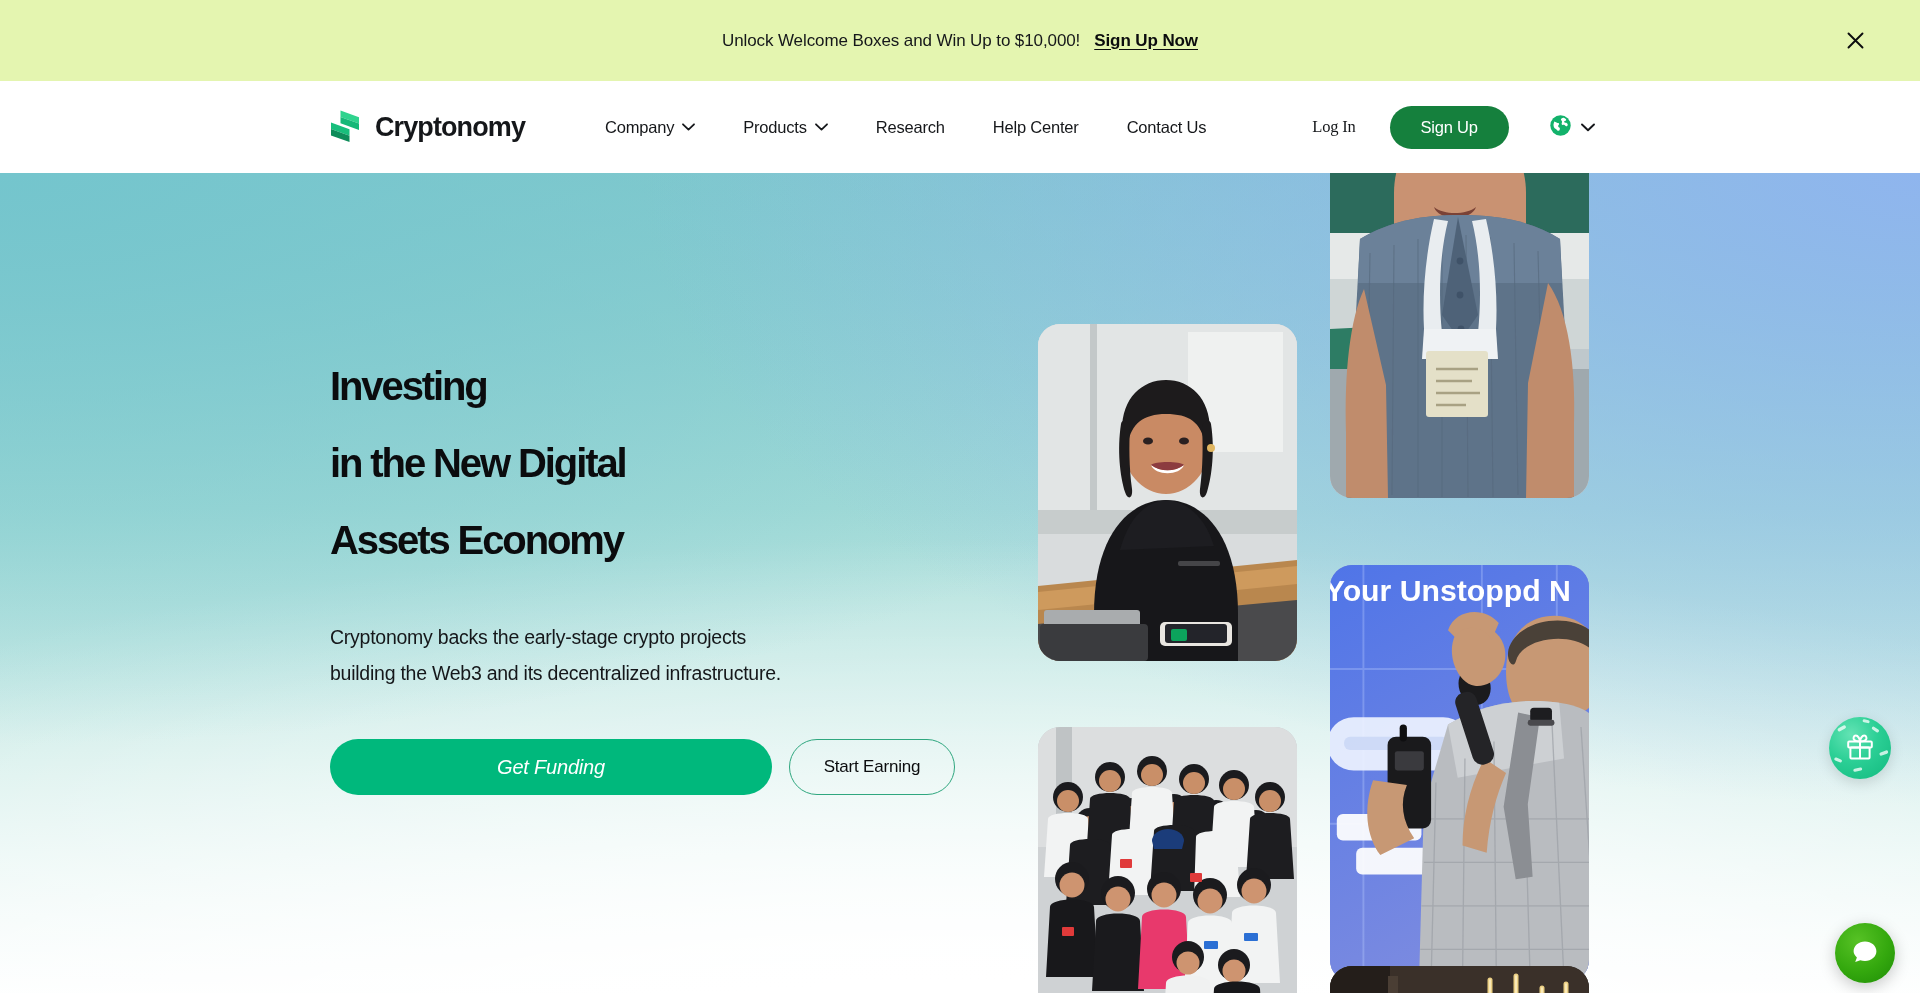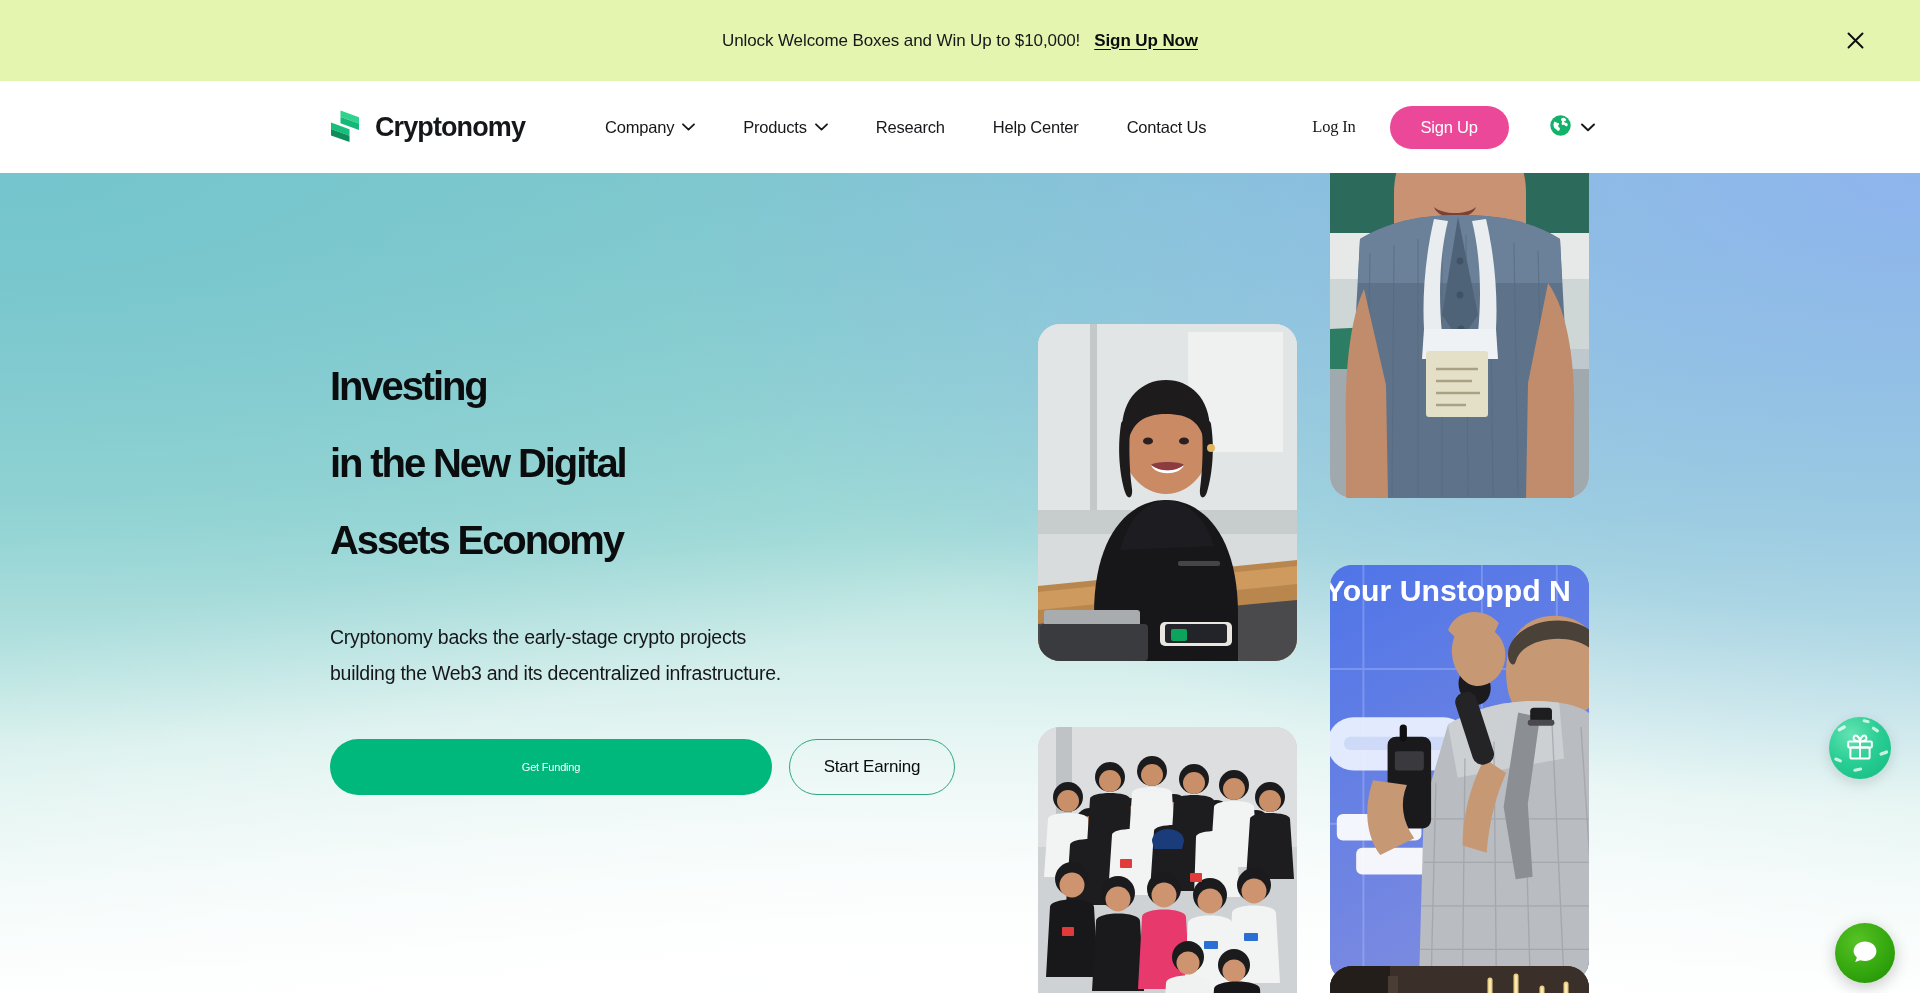--- a/index.html
+++ b/index.html
@@ -101,21 +101,21 @@
   }
   .login-link {
     font-size: 16.5px;
     color: #15171A;
     cursor: pointer;
     padding: 10px 26px;
     letter-spacing: -0.2px;
     font-family: Liberation Serif, serif;
   }
   .signup-btn {
-    background: #ec4899;
+    background: #15803d;
     color: #ffffff;
     font-size: 16.5px;
     font-weight: 500;
     border: none;
     border-radius: 999px;
     padding: 12px 31px;
     cursor: pointer;
     font-family: inherit;
     letter-spacing: -0.2px;
     margin-left: 8px;
@@ -169,25 +169,26 @@
     align-items: center;
     gap: 17px;
   }
   .btn-primary {
     background: #00B87C;
     color: #ffffff;
     border: none;
     border-radius: 999px;
     width: 442px;
     height: 56px;
-    font-size: 11px;
+    font-size: 20px;
     font-weight: 500;
     cursor: pointer;
     font-family: inherit;
     letter-spacing: -0.2px;
+    font-style: italic;
   }
   .btn-secondary {
     background: transparent;
     color: #0B0C0E;
     border: 1.3px solid #2FA77F;
     border-radius: 999px;
     width: 166px;
     height: 56px;
     font-size: 17px;
     font-weight: 500;

